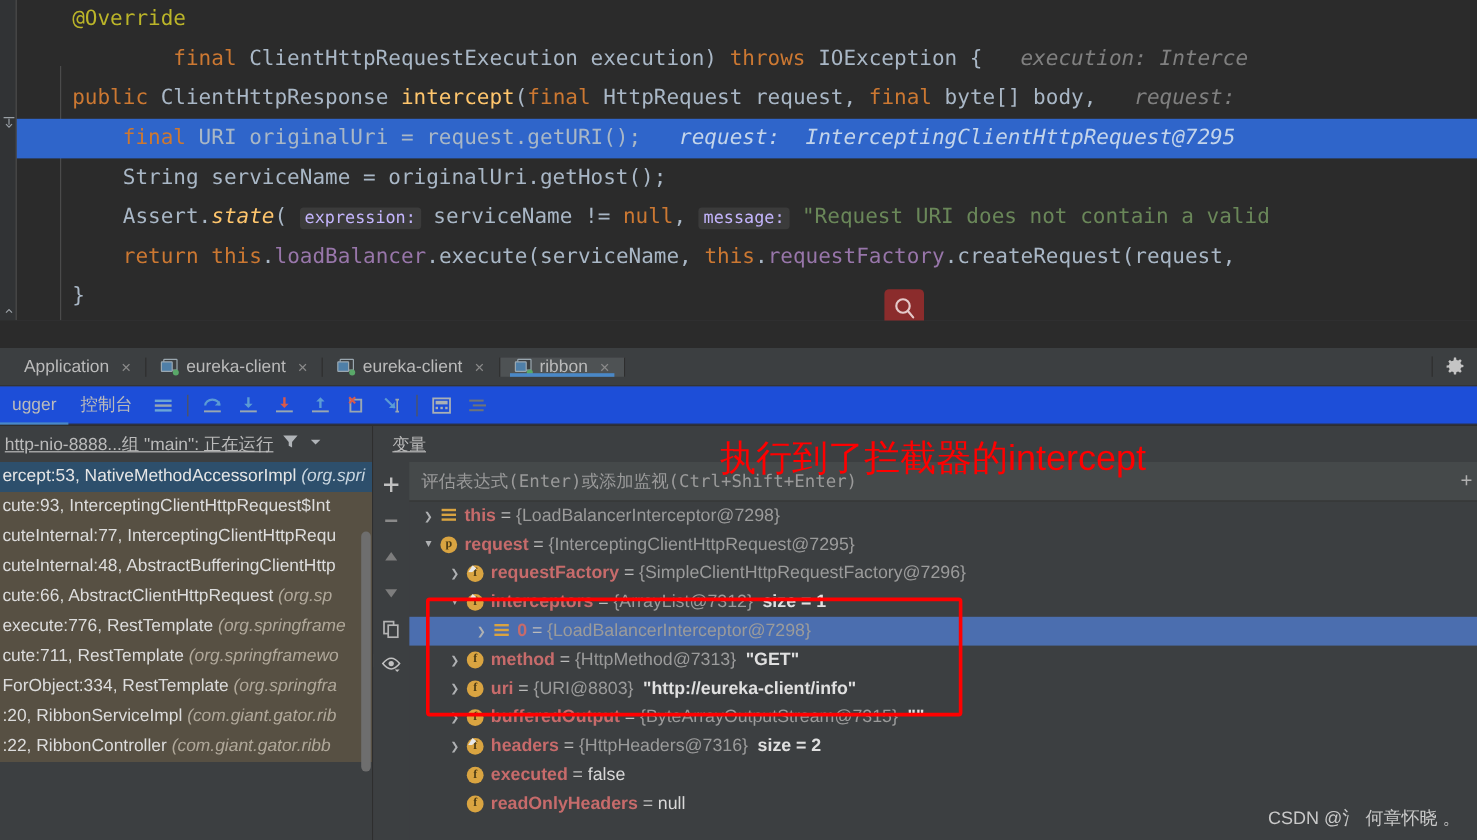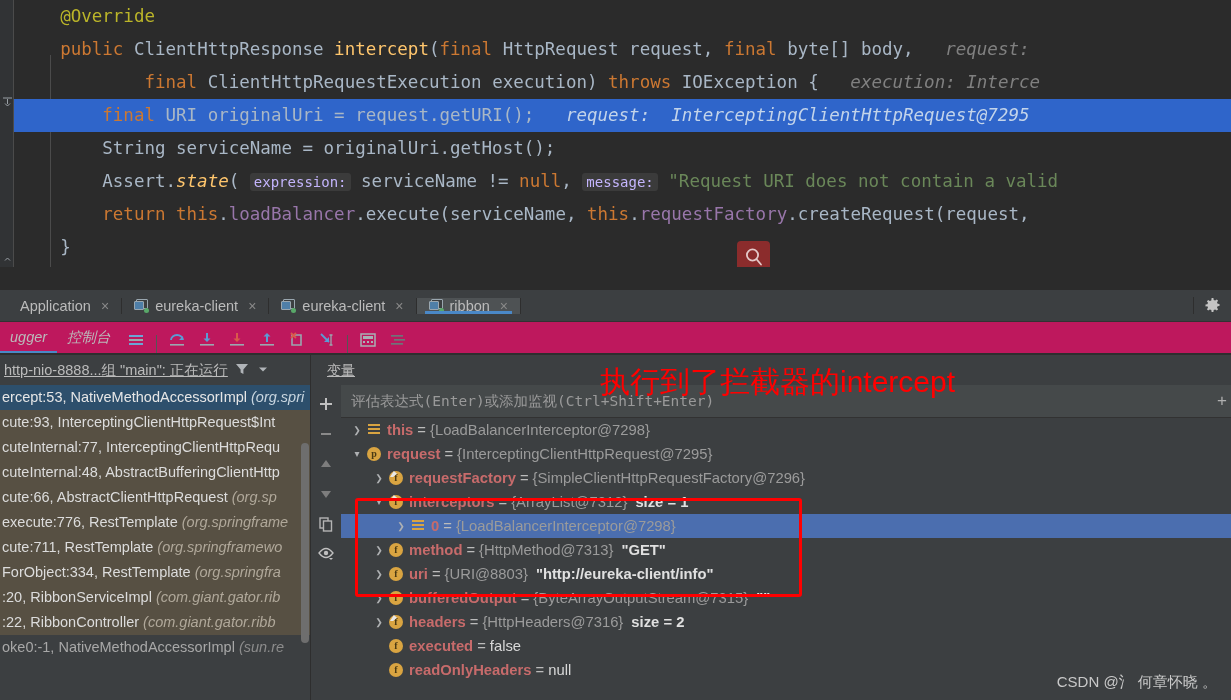--- a/index.html
+++ b/index.html
@@ -94,23 +94,22 @@
     border-radius:50%; background:#59a869;
   }
   #gearbtn {
     margin-left:auto; display:flex; align-items:center;
     padding:0 10px; border-left:1px solid #2e2e2e;
   }
 
   
   #dbgbar {
     position:absolute; left:0; top:322px; width:1231px; height:32px;
-    background:#be185d; display:flex; align-items:flex-end;
+    background:#1d4ed8; display:flex; align-items:center;
     border-bottom:1px solid #2e2e2e;
-    font-style:italic;
   }
   .dtab {
     font-size:14.5px; color:#bbbbbb; padding:0 10px;
     height:32px; line-height:32px; position:relative;
   }
   .dtab.active::after {
     content:''; position:absolute; left:0; right:0; bottom:0;
     height:2px; background:#4a88c7;
   }
   .tbtn {
@@ -252,22 +251,22 @@
     </div>
     <div class="fold" style="top:254px;">
       <svg width="11" height="11" viewBox="0 0 11 11">
           <path d="M3 6.5l2.5-2.5 2.5 2.5" stroke="#9aa0a6" fill="none" stroke-width="1"></path>
         </svg>
     </div>
   </div>
   <div class="indent-guide"></div>
   <div id="codelines">
       <div class="cl"><span class="id">    </span><span class="anno">@Override</span></div>
+      <div class="cl"><span class="id">            </span><span class="kw">final</span><span class="id"> ClientHttpRequestExecution execution) </span><span class="kw">throws</span><span class="id"> IOException {</span><span class="hint">   execution: Interce</span></div>
       <div class="cl"><span class="id">    </span><span class="kw">public</span><span class="id"> ClientHttpResponse </span><span class="mth">intercept</span><span class="id">(</span><span class="kw">final</span><span class="id"> HttpRequest request, </span><span class="kw">final</span><span class="id"> byte[] body,</span><span class="hint">   request:</span></div>
-      <div class="cl"><span class="id">            </span><span class="kw">final</span><span class="id"> ClientHttpRequestExecution execution) </span><span class="kw">throws</span><span class="id"> IOException {</span><span class="hint">   execution: Interce</span></div>
       <div class="cl hl"><span class="id">        </span><span class="kw">final</span><span class="id"> URI originalUri = request.getURI();</span><span class="hint">   request:  InterceptingClientHttpRequest@7295</span></div>
       <div class="cl"><span class="id">        String serviceName = originalUri.getHost();</span></div>
       <div class="cl"><span class="id">        Assert.</span><span class="mth" style="font-style: italic;">state</span><span class="id">( </span><span class="pbadge">expression:</span><span class="id"> serviceName != </span><span class="kw">null</span><span class="id">, </span><span class="pbadge">message:</span><span class="str"> "Request URI does not contain a valid</span></div>
       <div class="cl"><span class="id">        </span><span class="kw">return</span><span class="id"> </span><span class="kw">this</span><span class="id">.</span><span class="fld">loadBalancer</span><span class="id">.execute(serviceName, </span><span class="kw">this</span><span class="id">.</span><span class="fld">requestFactory</span><span class="id">.createRequest(request,</span></div>
       <div class="cl"><span class="id">    }</span></div>
     </div>
   <div id="magnifier">
     <svg width="22" height="22" viewBox="0 0 22 22">
       <circle cx="9.5" cy="9" r="5.6" fill="none" stroke="#e4c9c9" stroke-width="1.8"></circle>
       <path d="M13.6 13.2 L18 18.5" stroke="#e4c9c9" stroke-width="1.8" fill="none" stroke-linecap="round"></path>
@@ -411,21 +410,20 @@
       <div class="frow sel"><span>ercept:53, NativeMethodAccessorImpl </span><span class="pkg">(org.spri</span></div>
       <div class="frow mine"><span>cute:93, InterceptingClientHttpRequest$Int</span></div>
       <div class="frow mine"><span>cuteInternal:77, InterceptingClientHttpRequ</span></div>
       <div class="frow mine"><span>cuteInternal:48, AbstractBufferingClientHttp</span></div>
       <div class="frow mine"><span>cute:66, AbstractClientHttpRequest </span><span class="pkg">(org.sp</span></div>
       <div class="frow mine"><span>execute:776, RestTemplate </span><span class="pkg">(org.springframe</span></div>
       <div class="frow mine"><span>cute:711, RestTemplate </span><span class="pkg">(org.springframewo</span></div>
       <div class="frow mine"><span>ForObject:334, RestTemplate </span><span class="pkg">(org.springfra</span></div>
       <div class="frow mine"><span>:20, RibbonServiceImpl </span><span class="pkg">(com.giant.gator.rib</span></div>
       <div class="frow mine"><span>:22, RibbonController </span><span class="pkg">(com.giant.gator.ribb</span></div>
-      <div class="frow"><span>oke0:-1, NativeMethodAccessorImpl </span><span class="pkg">(sun.re</span></div>
     </div>
   <div id="frames-scroll">
     <div id="frames-thumb"></div>
   </div>
 </div>
 
 <div id="vars">
   <div id="vars-head">
     <span>变量</span>
   </div>

